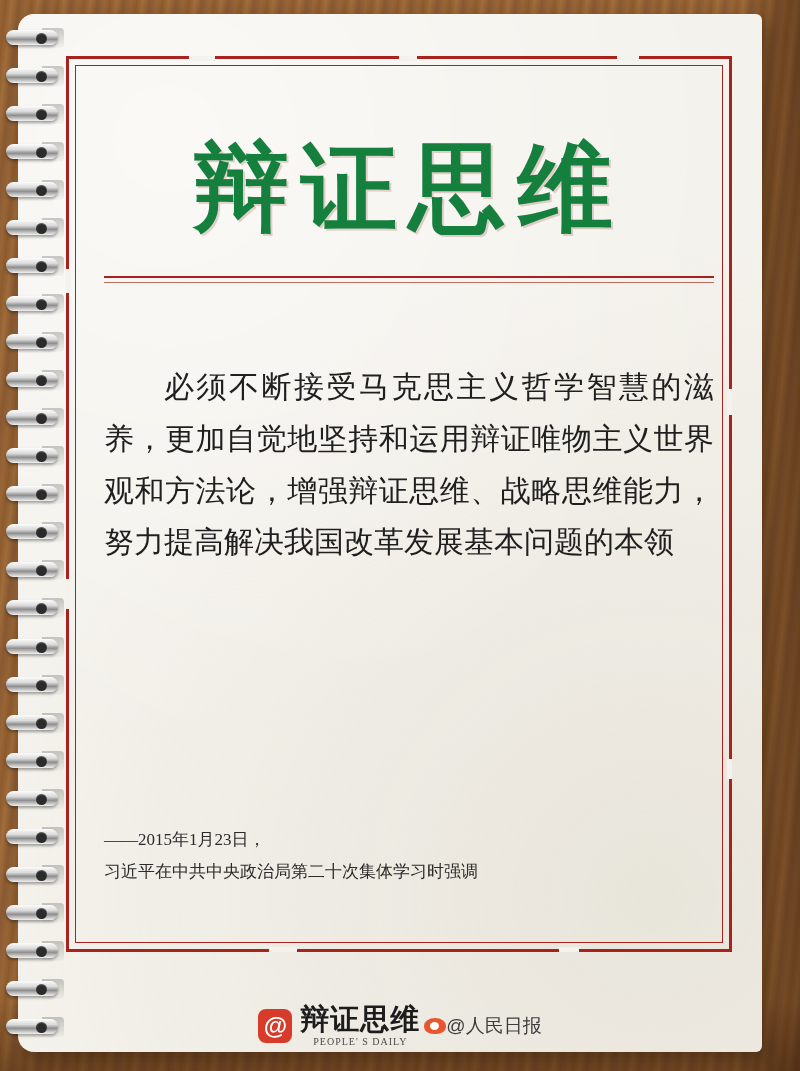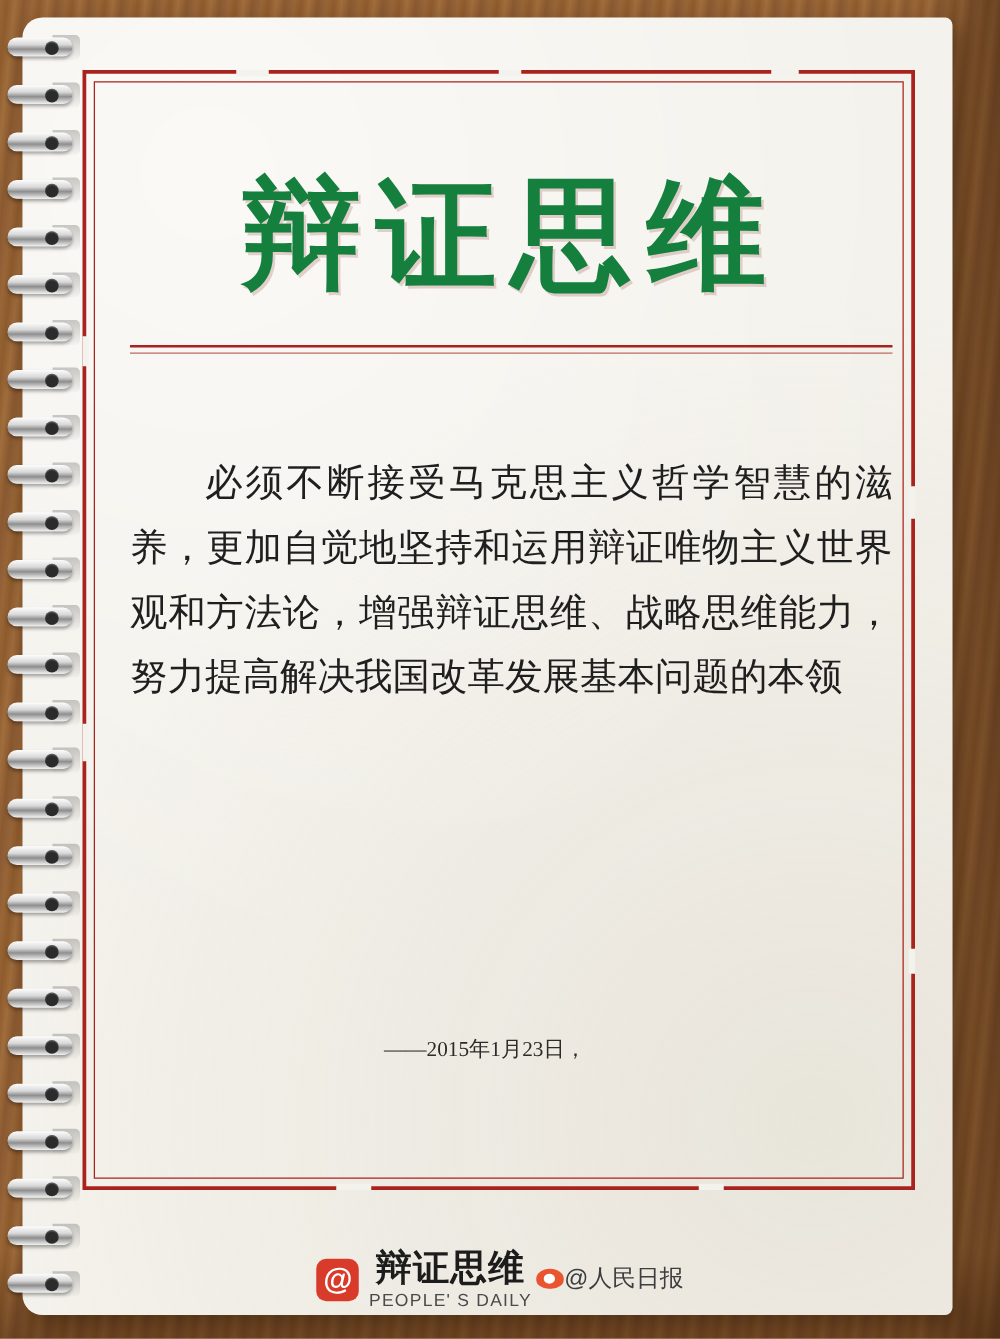--- a/index.html
+++ b/index.html
@@ -171,21 +171,21 @@
     text-align: justify;
     text-indent: 2em;
     font-family: Liberation Sans, sans-serif;
   }
 
   .attribution {
     position: absolute;
     left: 86px;
     right: 90px;
     top: 810px;
-    text-align: center;
+    text-align: left;
     color: #2b2b2b;
     font-size: 17px;
     line-height: 1.9;
     font-family: "Liberation Serif", "DejaVu Serif", serif;
   }
 
   
   .footer {
     position: absolute;
     left: 0;
@@ -214,24 +214,24 @@
   }
   .logo-name {
     font-size: 29px;
     font-weight: bold;
     color: #1c1c1c;
     letter-spacing: 1px;
     line-height: 1;
   }
   .logo-en {
     display: block;
-    font-size: 14px;
+    font-size: 10px;
     letter-spacing: 1px;
     color: #4a4a4a;
-    font-family: Liberation Sans, sans-serif;
+    font-family: Liberation Serif, serif;
     font-weight: normal;
     margin-top: 3px;
   }
   .weibo-row {
     display: inline-flex;
     align-items: center;
     gap: 0;
     color: #3d3d3d;
     font-size: 19px;
     font-family: "Liberation Sans", sans-serif;
@@ -279,20 +279,21 @@
 
     <div class="content">
       <h1 class="title">辩证思维</h1>
       <div class="rule"></div>
       <div class="rule thin"></div>
       <p class="body-text">必须不断接受马克思主义哲学智慧的滋养，更加自觉地坚持和运用辩证唯物主义世界观和方法论，增强辩证思维、战略思维能力，努力提高解决我国改革发展基本问题的本领</p>
     </div>
 
     <div class="attribution">
       <div>——2015年1月23日，</div>
+      <div>习近平在中共中央政治局第二十次集体学习时强调</div>
     </div>
   </div>
 
   <div class="spiral">
     <div class="ring">
         <div class="shadowbar"></div>
         <div class="metal"></div>
         <div class="hole"></div>
       </div>
     <div class="ring">

